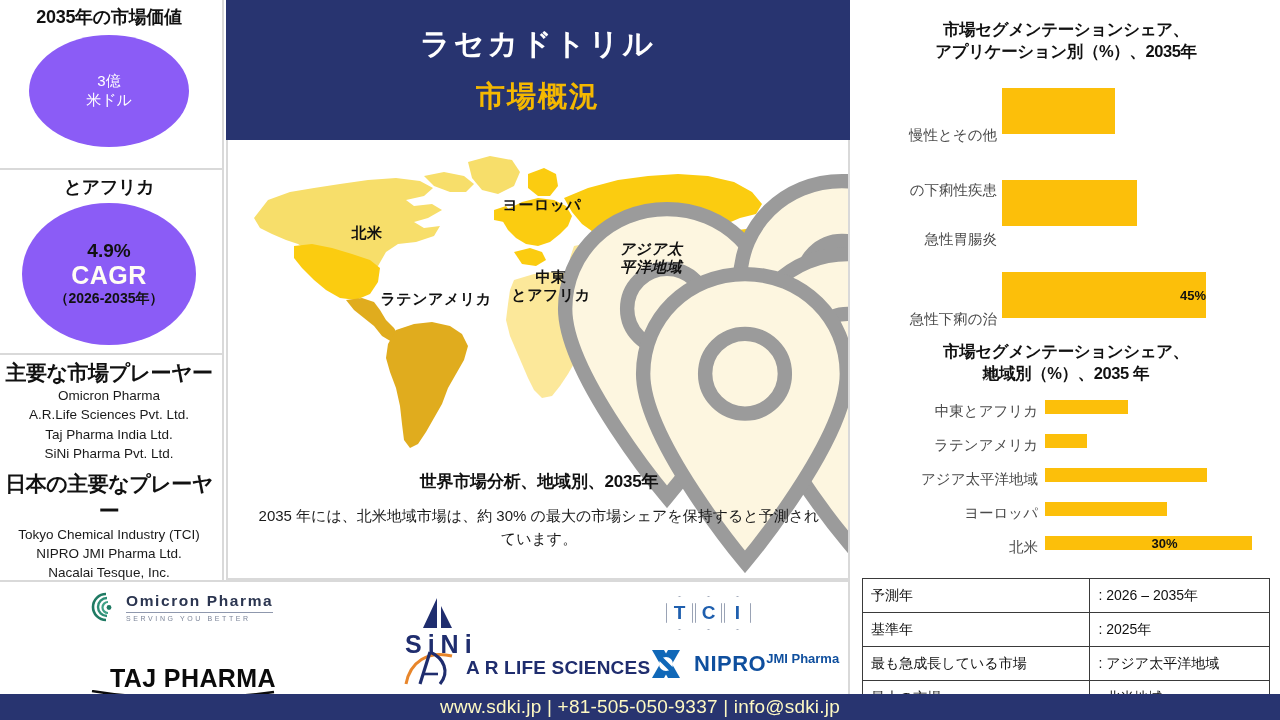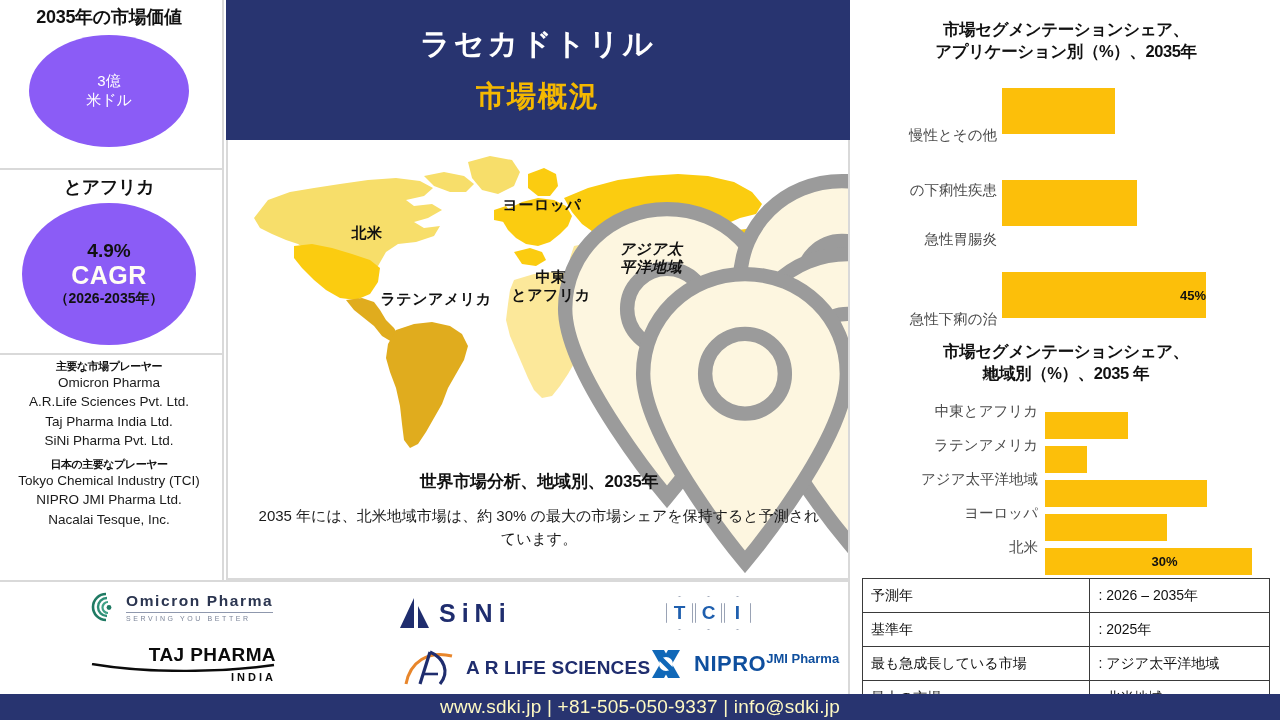--- a/index.html
+++ b/index.html
@@ -34,21 +34,21 @@
   .e1 { width: 160px; height: 112px; margin-top: 6px; }
   .e1 .l1 { font-size: 15px; color: #fff; line-height: 1.25; }
   .e1 .l2 { font-size: 15px; color: #fff; line-height: 1.25; }
   .e2 { width: 174px; height: 144px; margin-top: 4px; }
   .e2 .p1 { font-size: 19px; font-weight: bold; color: #111; line-height: 1.1; }
   .e2 .p2 { font-size: 25px; font-weight: bold; color: #fffdf5; line-height: 1.15; letter-spacing: 0.5px; }
   .e2 .p3 { font-size: 14px; font-weight: bold; color: #111; line-height: 1.2; }
 
   .players-cell { padding-top: 4px; border-bottom: none; }
   .players-head {
-    font-size: 11px; font-weight: bold; color: #111; text-align: center;
+    font-size: 21px; font-weight: bold; color: #111; text-align: center;
     line-height: 1.3; letter-spacing: -0.5px;
   }
   .players-head.second { margin-top: 7px; }
   .player-line {
     font-size: 13.5px; color: #1a1a1a; text-align: center; line-height: 1.42;
     white-space: nowrap;
   }
 
   
   .header {
@@ -96,21 +96,21 @@
     border-top: 2px solid #d9d9d9; border-right: 2px solid #d9d9d9;
     background: #fff;
   }
   .logo { position: absolute; display: flex; align-items: center; }
 
   .omicron-text { display: flex; flex-direction: column; margin-left: 4px; }
   .omicron-main { font-size: 15.5px; font-weight: bold; color: #2b3550; letter-spacing: 1.6px; }
   .omicron-rule { height: 1px; background: #8f98ad; margin: 2px 0 2px 0; }
   .omicron-sub { font-size: 7px; color: #7c8599; letter-spacing: 2.6px; }
 
-  .taj-main { font-size: 19px; font-weight: bold; color: #0b0b0b; letter-spacing: 0.4px; }
+  .taj-main { font-size: 25px; font-weight: bold; color: #0b0b0b; letter-spacing: 0.4px; margin-top: 20px; }
   .taj-sub { font-size: 11px; font-weight: bold; color: #0b0b0b; letter-spacing: 3px; text-align: right; }
 
   .sini-text { font-size: 25px; font-weight: bold; color: #1f2d6e; letter-spacing: 6px; margin-left: 7px; }
   .arl-text { font-size: 19px; font-weight: bold; color: #1f2d6e; letter-spacing: 0.2px; margin-left: 2px; }
 
   .tci-box {
     width: 27px; height: 34px; background: #fff; border: 1.6px solid #9aa3b5;
     display: flex; align-items: center; justify-content: center;
     font-size: 19px; font-weight: bold; color: #1f5fae;
     clip-path: polygon(50% 0%, 100% 22%, 100% 78%, 50% 100%, 0% 78%, 0% 22%);
@@ -148,21 +148,21 @@
   
   .app-chart { position: absolute; left: 0; top: 88px; width: 428px; height: 238px; }
   .app-chart .bar-row { position: absolute; left: 0; width: 428px; height: 46px; }
   .app-chart .bar-label { position: absolute; left: 0; width: 145px; right: auto; }
   .app-chart .bar { position: absolute; left: 150px; top: 0; height: 46px; }
 
   
   .reg-chart { position: absolute; left: 0; top: 400px; width: 428px; height: 170px; }
   .reg-chart .bar-row { position: absolute; left: 0; width: 428px; height: 22px; }
   .reg-chart .bar-label { position: absolute; left: 0; width: 186px; }
-  .reg-chart .bar { position: absolute; left: 193px; top: 12px; height: 27px; padding-left: 32px; }
+  .reg-chart .bar { position: absolute; left: 193px; top: 0; height: 14px; padding-left: 32px; }
 
   
   .info-table {
     position: absolute; left: 10px; top: 578px; width: 408px;
     border-collapse: collapse;
   }
   .info-table td {
     border: 1.4px solid #3a3a3a; font-size: 14px; color: #111;
     padding: 7px 8px; height: 34px; white-space: nowrap;
   }
@@ -321,21 +321,21 @@
     </div>
 
     <div class="logo" style="left:90px; top:62px; flex-direction:column; align-items:flex-end;">
       <div class="taj-main">TAJ PHARMA</div>
       <svg width="186" height="9" viewBox="0 0 186 9" style="margin-top:-3px;">
         <path d="M2 1 C60 11 136 9 184 2" fill="none" stroke="#0b0b0b" stroke-width="2.4"></path>
       </svg>
       <div class="taj-sub" style="margin-top:-1px;">INDIA</div>
     </div>
 
-    <div class="logo" style="left:398px; top:14px;">
+    <div class="logo" style="left:398px; top:14px;flex-direction:column;">
       <svg width="34" height="34" viewBox="0 0 34 34">
         <path d="M16 2 L16 32 L2 32 Z" fill="#1f2d6e"></path>
         <path d="M20 10 L31 32 L20 32 Z" fill="#1f2d6e"></path>
       </svg>
       <div class="sini-text">SiNi</div>
     </div>
 
     <div class="logo" style="left:400px; top:66px;">
       <svg width="64" height="40" viewBox="0 0 64 40">
         <path d="M6 36 C10 14 28 2 52 8" fill="none" stroke="#e8862b" stroke-width="3"></path>

